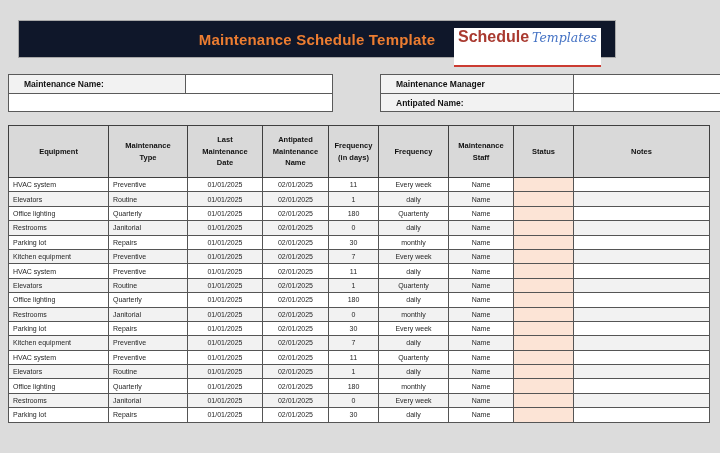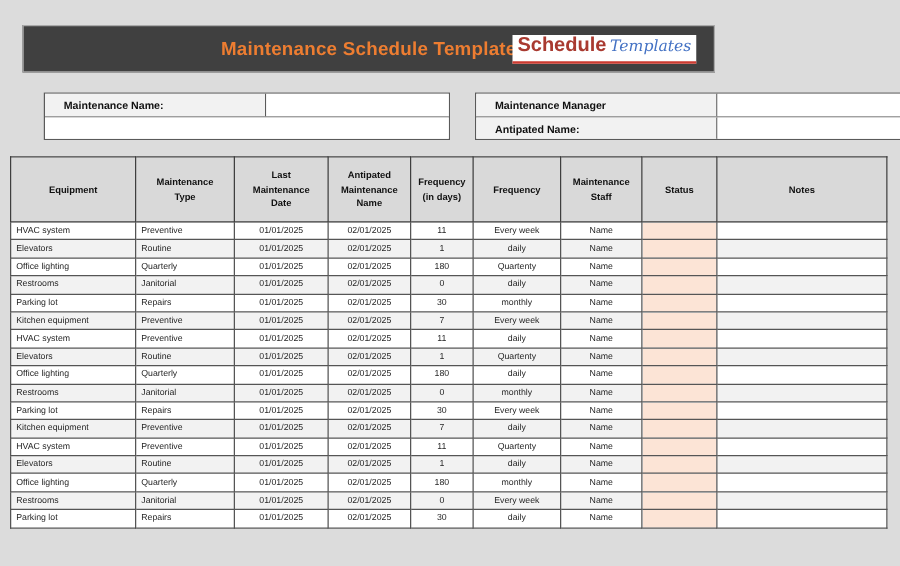--- a/index.html
+++ b/index.html
@@ -7,53 +7,53 @@
   body {
     background: #dcdcdc;
     font-family: "Liberation Sans", sans-serif;
     position: relative;
     overflow: hidden;
   }
 
   
   .title-bar {
     position: absolute; left: 18px; top: 20px;
-    width: 554px; height: 38px;
-    background: #404040;
+    width: 598px; height: 38px;
+    background: #0f172a;
     border: 1px solid #a9a9a9;
   }
   .page-title {
     position: absolute; left: 0; top: 0; width: 100%; height: 100%;
     display: flex; align-items: center; justify-content: center;
     color: #ED7D31; font-size: 15px; font-weight: bold;
     letter-spacing: 0.2px;
   }
   .logo {
     position: absolute; right: 14px; top: 7px;
     background: #ffffff;
-    padding: 0 4px 3px 4px;
+    padding: 0 4px 19px 4px;
     border-bottom: 2px solid #cb3b31;
     white-space: nowrap;
   }
   .logo-main {
     color: #a93a30; font-weight: bold; font-size: 16px;
   }
   .logo-script {
     color: #4472c4; font-style: italic; font-size: 12.5px;
     font-family: "DejaVu Serif", serif;
     margin-left: 3px;
   }
 
   
   .form {
     position: absolute; top: 74px;
     border: 1px solid #5a5a5a;
     background: #ffffff;
   }
-  .form-left { left: 8px; width: 325px; margin-left: 27px; }
+  .form-left { left: 8px; width: 325px; }
   .form-right { left: 380px; width: 367px; }
   .form-row { display: flex; height: 18px; }
   .form-row + .form-row { border-top: 1px solid #5a5a5a; }
   .form-label {
     background: #f2f2f2;
     border-right: 1px solid #5a5a5a;
     font-size: 8.5px; font-weight: bold; color: #111;
     display: flex; align-items: center;
     padding-left: 15px;
   }

